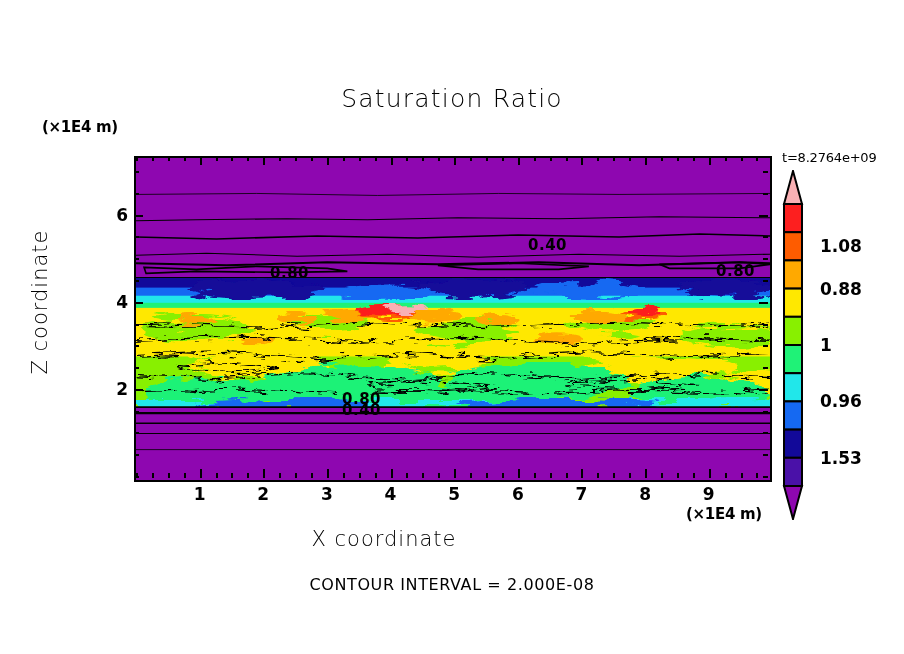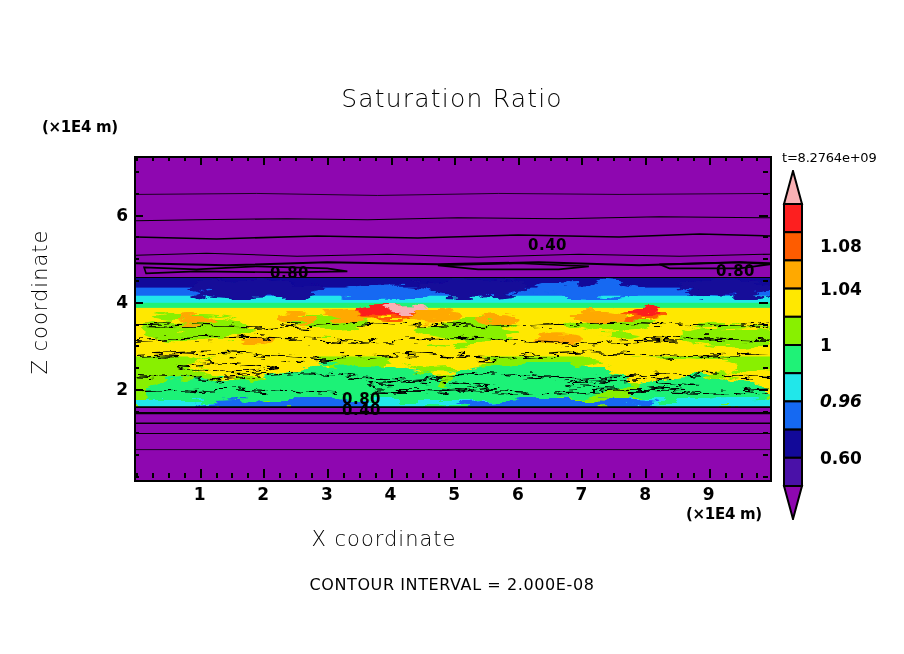--- a/index.html
+++ b/index.html
@@ -376,19 +376,19 @@
         <rect x="6" y="203.2" width="18" height="28.2" fill="#21e7ea" stroke="#000" stroke-width="2"></rect>
         <rect x="6" y="231.4" width="18" height="28.2" fill="#1569f2" stroke="#000" stroke-width="2"></rect>
         <rect x="6" y="259.6" width="18" height="28.2" fill="#120999" stroke="#000" stroke-width="2"></rect>
         <rect x="6" y="287.79999999999995" width="18" height="28.2" fill="#4a11a8" stroke="#000" stroke-width="2"></rect>
         <polygon points="6,316 24,316 15,349" fill="#8e07b0" stroke="#000" stroke-width="2"></polygon>
       </g>
   </svg>
 </div>
 <div class="abs" id="cbar-labels" style="left:0;top:0;width:904px;height:654px;pointer-events:none;">
     <div class="cblabel" style="top: 246px;">1.08</div>
-    <div class="cblabel" style="top: 288.6px;">1.04</div>
+    <div class="cblabel" style="top: 288.6px;">0.88</div>
     <div class="cblabel" style="top: 345px;">1</div>
-    <div class="cblabel" style="top: 401.4px; font-style: italic;">0.96</div>
-    <div class="cblabel" style="top: 457.8px;">0.60</div>
+    <div class="cblabel" style="top: 401.4px;">0.96</div>
+    <div class="cblabel" style="top: 457.8px;">1.53</div>
   </div>
 
 <div class="abs" id="footer">CONTOUR INTERVAL = 2.000E-08</div>
 
 </body></html>

